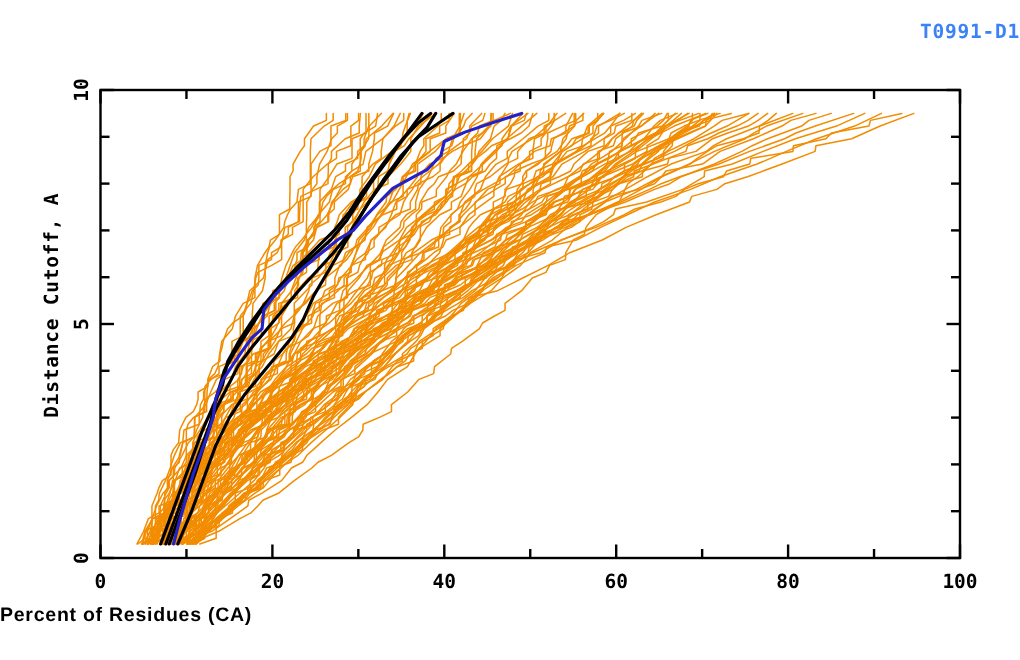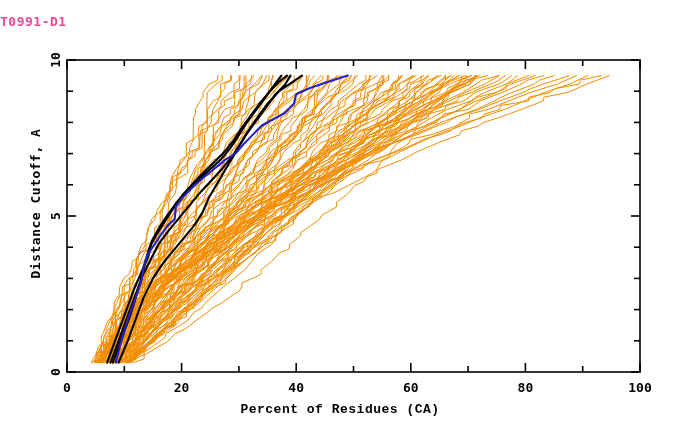--- a/index.html
+++ b/index.html
@@ -17,38 +17,38 @@
   #figure {
     position: absolute;
     left: 0; top: 0;
     width: 680px;
     height: 440px;
   }
   .chart-title {
     position: absolute;
     left: 0; top: 14px;
     width: 680px;
-    text-align: left;
-    font-size: 13px;
-    font-weight: bold;
-    color: #ec4899;
+    text-align: right;
+    font-size: 13px;
+    font-weight: bold;
+    color: #3b82f6;
     letter-spacing: 0.5px;
     font-family: "DejaVu Sans Mono", "Liberation Mono", monospace;
   }
   .xlabel {
     position: absolute;
     left: 0;
     top: 402px;
     width: 680px;
-    text-align: center;
+    text-align: left;
     font-size: 13px;
     font-weight: bold;
     color: #000000;
     letter-spacing: 0.5px;
-    font-family: Liberation Mono, monospace;
+    font-family: Liberation Sans, sans-serif;
   }
   .ylabel {
     position: absolute;
     left: -75px;
     top: 196px;
     width: 220px;
     text-align: center;
     font-size: 13px;
     font-weight: bold;
     color: #000000;

